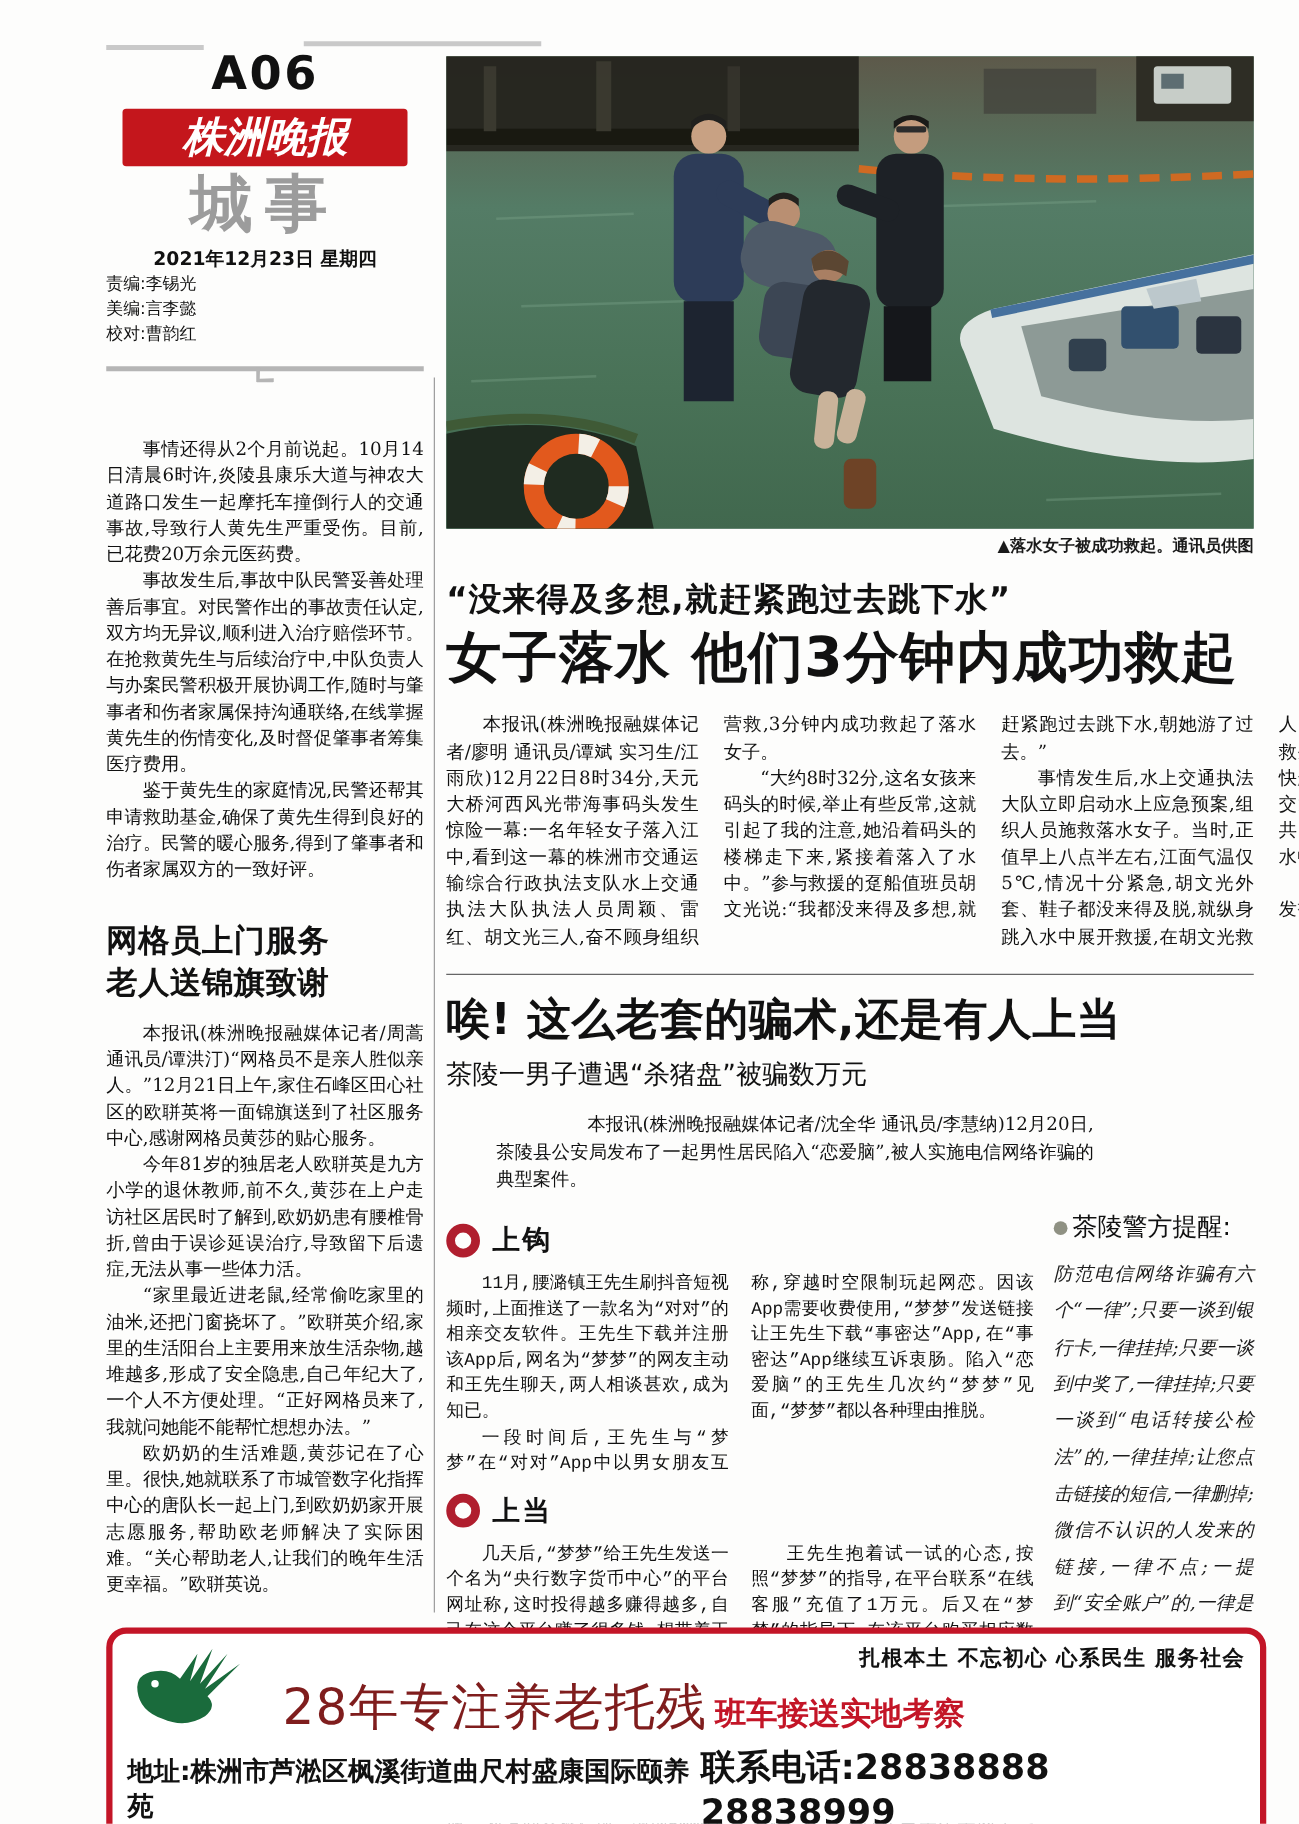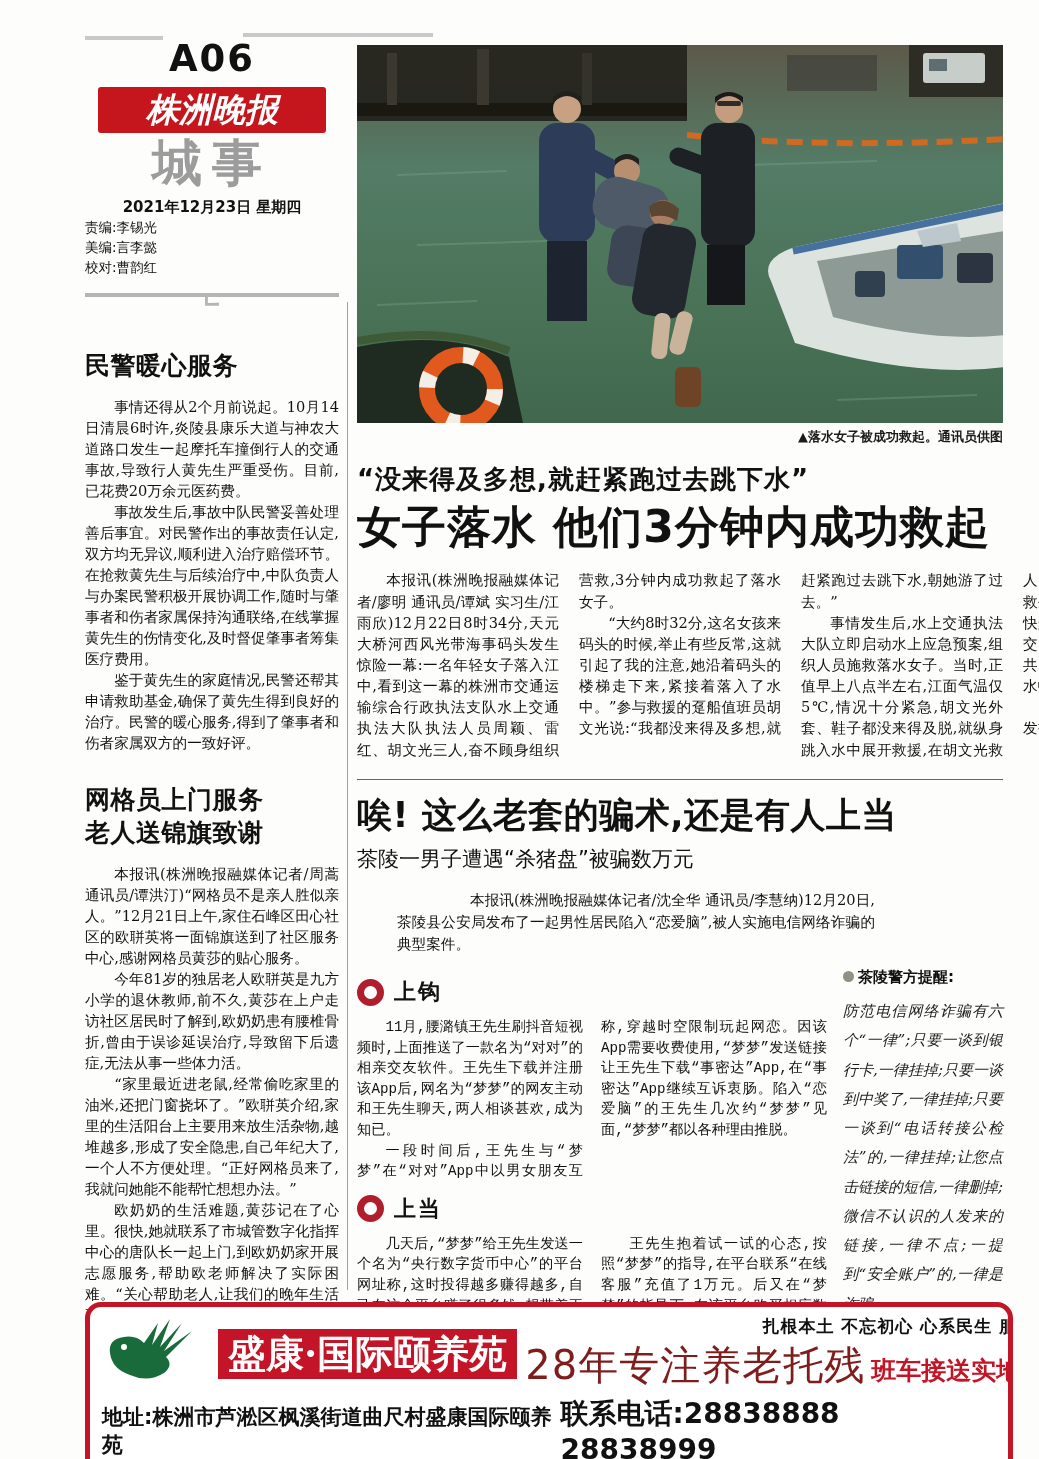--- a/index.html
+++ b/index.html
@@ -45,21 +45,21 @@
   .scam-cols{display:flex;margin-top:10px;}
   .scam-main{width:470px;}
   .scam-side{width:160px;margin-left:16px;}
   .sec{margin-top:12px;}
   .sec-h{display:flex;align-items:center;gap:10px;}
   .donut{width:13px;height:13px;border:7px solid #b01e2e;border-radius:50%;}
   .sec-label{font-size:22px;font-weight:bold;letter-spacing:2px;}
   .sec-body{margin-top:10px;column-count:2;column-gap:18px;font-size:14.2px;line-height:1.45;
     text-align:justify;font-family:Liberation Mono, monospace;}
   .sec-body p{margin:0;text-indent:2em;}
-  .tip-label{font-size:15px;font-weight:bold;line-height:1.6;}
+  .tip-label{font-size:20px;font-weight:normal;line-height:1.6;}
   .tip-dot{display:inline-block;width:11px;height:11px;border-radius:50%;background:#8f9183;margin-right:4px;}
   .tip-text{margin-top:8px;font-size:15px;line-height:1.95;font-style:italic;color:#1c1c1c;
     font-family:"DejaVu Serif","Liberation Serif",serif;text-align:justify;}
   
   .ad{position:absolute;left:85px;top:1302px;width:918px;border:5px solid #c31527;border-radius:16px;
     background:#fff;overflow:hidden;}
   .ad-top{display:flex;align-items:flex-start;padding:6px 12px 0 10px;}
   .ad-logo{width:118px;height:74px;flex:none;}
   .ad-title{flex:none;margin-top:16px;background:#c31527;color:#fff;font-weight:bold;
     font-family:"DejaVu Serif","Liberation Serif",serif;font-size:38px;line-height:50px;padding:0 10px;}
@@ -88,21 +88,20 @@
   <div class="editor-line">责编:李锡光</div>
   <div class="editor-line">美编:言李懿</div>
   <div class="editor-line">校对:曹韵红</div>
   <div class="mast-div">
     <div class="bar"></div>
       <div class="vee"></div>
   </div>
 
   <div class="l-article">
     <div class="l-head">
-      <div>民警暖心服务</div>
     </div>
     <div class="l-body">
       <p>事情还得从2个月前说起。10月14日清晨6时许,炎陵县康乐大道与神农大道路口发生一起摩托车撞倒行人的交通事故,导致行人黄先生严重受伤。目前,已花费20万余元医药费。</p>
       <p>事故发生后,事故中队民警妥善处理善后事宜。对民警作出的事故责任认定,双方均无异议,顺利进入治疗赔偿环节。在抢救黄先生与后续治疗中,中队负责人与办案民警积极开展协调工作,随时与肇事者和伤者家属保持沟通联络,在线掌握黄先生的伤情变化,及时督促肇事者筹集医疗费用。</p>
       <p>鉴于黄先生的家庭情况,民警还帮其申请救助基金,确保了黄先生得到良好的治疗。民警的暖心服务,得到了肇事者和伤者家属双方的一致好评。</p>
     </div>
   </div>
 
   <div class="l-article" style="margin-top:30px;">
     <div class="l-head">
@@ -265,21 +264,20 @@
     </div>
   </div>
 </div>
 
 <div class="ad">
   <div class="ad-top">
     <svg class="ad-logo" viewBox="0 0 118 74">
       <path d="M10 40 Q8 26 24 24 Q36 22 44 30 L58 10 L52 32 L70 6 L60 34 L82 10 L64 38 L92 18 L66 44 Q74 52 64 60 Q48 70 30 62 Q12 56 10 40 Z" fill="#1a6b3c"></path>
       <circle cx="24" cy="34" r="3" fill="#fff"></circle>
     </svg>
-    <div class="ad-title">盛康·国际颐养苑</div>
     <div class="ad-right">
       <div class="ad-slogan">扎根本土 不忘初心 心系民生 服务社会</div>
       <div class="ad-claims">
         <span class="ad-claim">28年专注养老托残</span>
         <span class="ad-claim2">班车接送实地考察</span>
       </div>
     </div>
   </div>
   <div class="ad-bottom">
     <span class="ad-addr">地址:株洲市芦淞区枫溪街道曲尺村盛康国际颐养苑</span>

